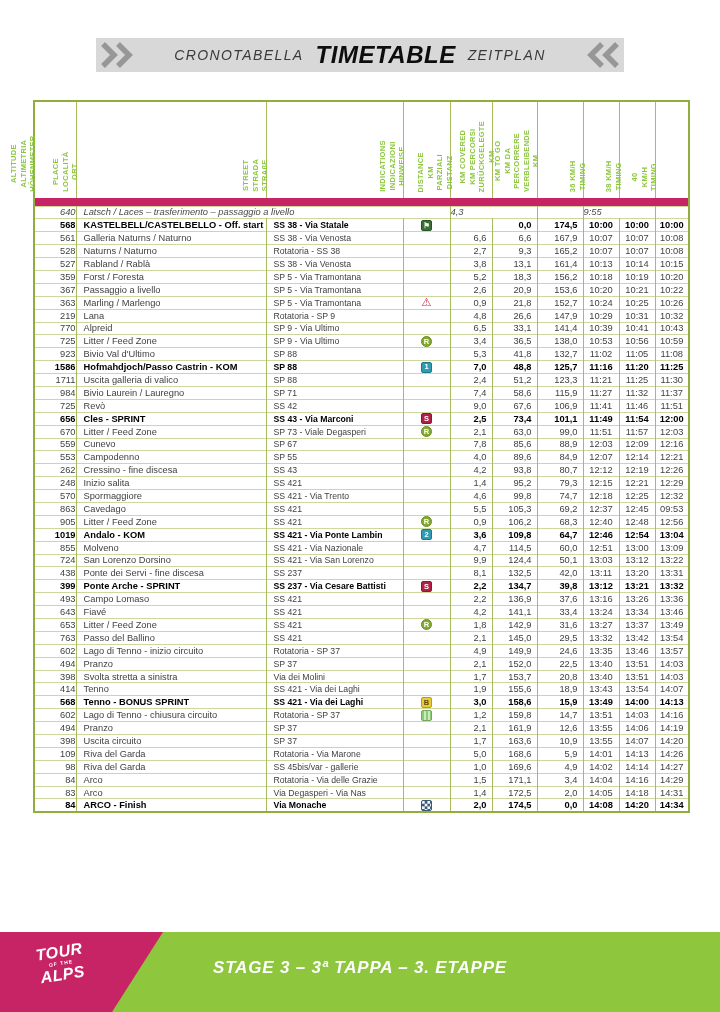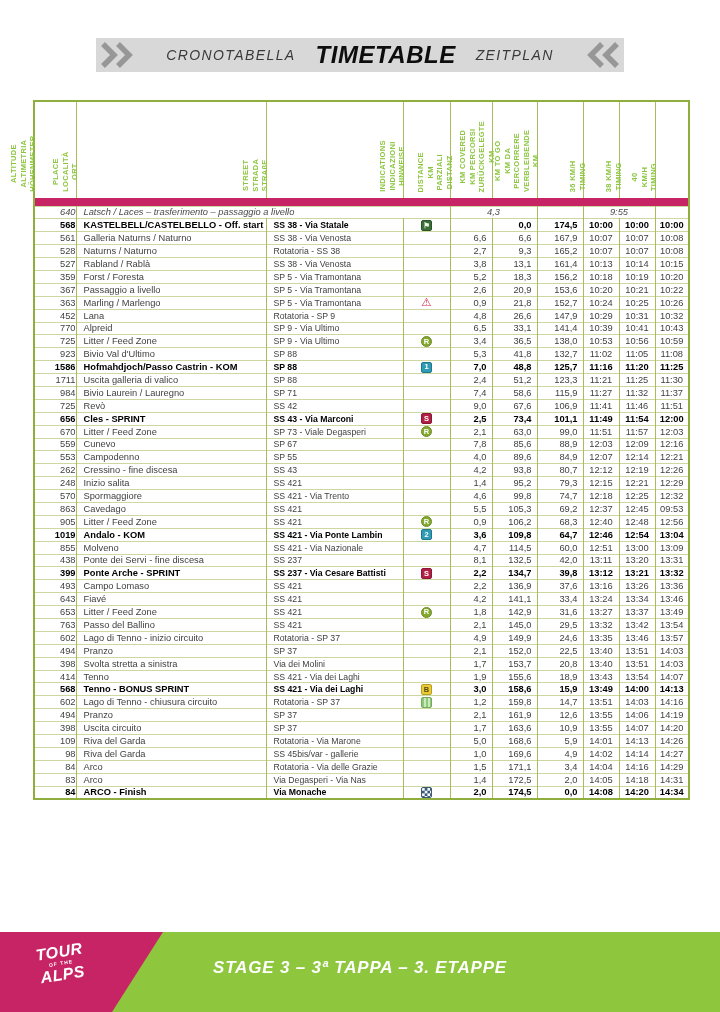--- a/index.html
+++ b/index.html
@@ -1,21 +1,21 @@
 <!DOCTYPE html>
 <html><head>
 <meta charset="utf-8">
 <style>
   body{margin:0;background:#888}
   .page{position:relative;width:720px;height:1012px;background:#ffffff;overflow:hidden;
         font-family:"Liberation Sans",sans-serif}
 
   
   .band{position:absolute;left:96px;top:38px;width:528px;height:34px;background:#d8d8d8;
-        display:flex;align-items:center;justify-content:center;gap:20px}
+        display:flex;align-items:center;justify-content:center;gap:12px}
   .chev{position:absolute;top:4px}
   .chev.left{left:4px}
   .chev.right{right:4px;transform:scaleX(-1)}
   .t-it,.t-de{font-style:italic;font-size:14px;color:#3a3a3a;letter-spacing:1.4px}
   .t-en{font-style:italic;font-weight:900;font-size:24px;color:#0d0d0d;letter-spacing:.5px;padding-bottom:1px}
 
   
   table.tt{position:absolute;left:33px;top:100px;width:655px;border-collapse:collapse;
            table-layout:fixed;border:2px solid #8fae3e}
   .tt th,.tt td{border-left:1px solid #a7bd5d;border-right:1px solid #a7bd5d;box-sizing:border-box}
@@ -25,21 +25,21 @@
           font-size:7.5px;font-weight:700;color:#8cc63f;letter-spacing:.3px}
   tr.bar td{height:8px;background:#c72465;border-left:none;border-right:none;padding:0}
   .tt tbody td{height:12.9px;border-top:1px solid #ccd8a0;font-size:9.3px;color:#3f3f3f;
                padding:0;overflow:hidden;white-space:nowrap}
   .c-alt{padding-left:8px !important;text-align:right}
   .c-place{padding-left:7px !important}
   .c-street{padding-left:7px !important;font-size:8.7px !important;color:#5d5d5d}
   .c-ind{text-align:center}
   .c-num{text-align:right;padding-right:5px !important}
   .c-time{text-align:center}
-  .c-span{text-align:center;font-style:italic}
+  .c-span{text-align:left;font-style:italic}
   tr.bold td{font-weight:700;color:#000}
   tr.bold .c-street{color:#000}
   tr.transfer td{font-style:italic;color:#4a4a4a}
 
   
   .ic{display:inline-flex;align-items:center;justify-content:center;width:11px;height:11px;
       border-radius:2px;font-size:7.5px;font-weight:700;line-height:1;vertical-align:middle;
       box-sizing:border-box;font-style:normal}
   .ic.circle{border-radius:50%}
   .ic.warning{background:transparent !important;border:none !important;width:auto;height:auto;
@@ -237,21 +237,21 @@
           <td class="c-street">SP 5 - Via Tramontana</td>
           <td class="c-ind"><span class="ic warning" style="color: rgb(206, 43, 68);">⚠</span></td>
           <td class="c-num">0,9</td>
           <td class="c-num">21,8</td>
           <td class="c-num">152,7</td>
           <td class="c-time">10:24</td>
           <td class="c-time">10:25</td>
           <td class="c-time">10:26</td>
         </tr>
         <tr>
-          <td class="c-alt">452</td>
+          <td class="c-alt">219</td>
           <td class="c-place">Lana</td>
           <td class="c-street">Rotatoria - SP 9</td>
           <td class="c-ind"></td>
           <td class="c-num">4,8</td>
           <td class="c-num">26,6</td>
           <td class="c-num">147,9</td>
           <td class="c-time">10:29</td>
           <td class="c-time">10:31</td>
           <td class="c-time">10:32</td>
         </tr>
@@ -465,20 +465,32 @@
           <td class="c-street">SS 421 - Via Nazionale</td>
           <td class="c-ind"></td>
           <td class="c-num">4,7</td>
           <td class="c-num">114,5</td>
           <td class="c-num">60,0</td>
           <td class="c-time">12:51</td>
           <td class="c-time">13:00</td>
           <td class="c-time">13:09</td>
         </tr>
         <tr>
+          <td class="c-alt">724</td>
+          <td class="c-place">San Lorenzo Dorsino</td>
+          <td class="c-street">SS 421 - Via San Lorenzo</td>
+          <td class="c-ind"></td>
+          <td class="c-num">9,9</td>
+          <td class="c-num">124,4</td>
+          <td class="c-num">50,1</td>
+          <td class="c-time">13:03</td>
+          <td class="c-time">13:12</td>
+          <td class="c-time">13:22</td>
+        </tr>
+        <tr>
           <td class="c-alt">438</td>
           <td class="c-place">Ponte dei Servi - fine discesa</td>
           <td class="c-street">SS 237</td>
           <td class="c-ind"></td>
           <td class="c-num">8,1</td>
           <td class="c-num">132,5</td>
           <td class="c-num">42,0</td>
           <td class="c-time">13:11</td>
           <td class="c-time">13:20</td>
           <td class="c-time">13:31</td>

